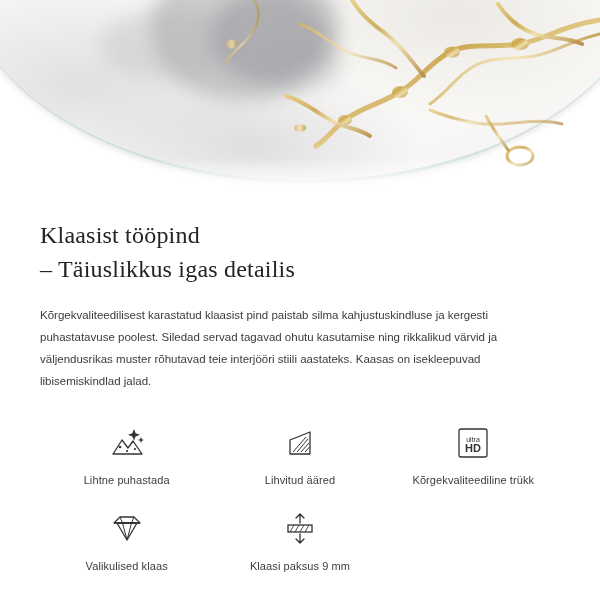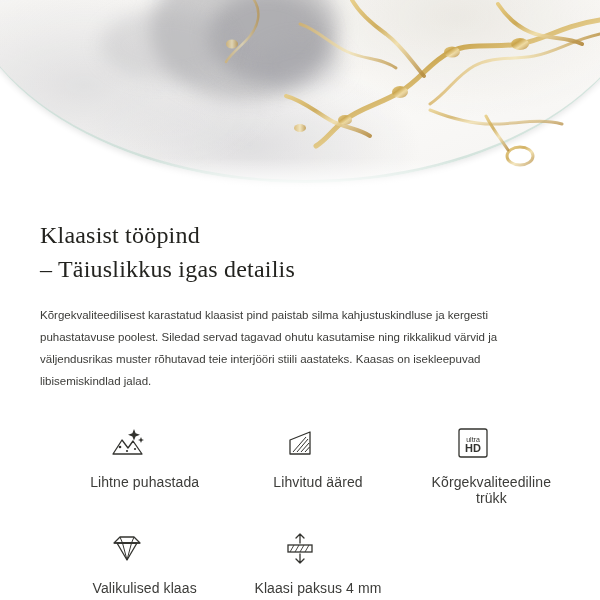--- a/index.html
+++ b/index.html
@@ -101,24 +101,23 @@
     text-align: center;
   }
   .feature .glyph {
     height: 42px;
     display: flex;
     align-items: center;
     justify-content: center;
     margin-bottom: 10px;
   }
   .feature .caption {
-    font-size: 14px;
+    font-size: 11px;
     color: #3c3c39;
     letter-spacing: 0.1px;
-    margin-left: 36px;
   }
   svg { display: block; }
 </style>
 </head>
 <body>
 
 <div class="page">
 
   <div class="hero">
     <div class="glass-top"></div>
@@ -232,18 +231,18 @@
 
       <div class="feature">
         <div class="glyph">
           <svg width="40" height="38" viewBox="0 0 40 38">
             <path d="M20 4 L20 13 M16 8 L20 4 L24 8" fill="none" stroke="#33332f" stroke-width="1.3" stroke-linecap="round" stroke-linejoin="round"></path>
             <rect x="8" y="15" width="24" height="7" fill="none" stroke="#33332f" stroke-width="1.3"></rect>
             <path d="M10 22 L14 15 M15 22 L19 15 M20 22 L24 15 M25 22 L29 15" stroke="#33332f" stroke-width="0.9"></path>
             <path d="M20 33 L20 24 M16 29 L20 33 L24 29" fill="none" stroke="#33332f" stroke-width="1.3" stroke-linecap="round" stroke-linejoin="round"></path>
           </svg>
         </div>
-        <div class="caption">Klaasi paksus 4 mm</div>
+        <div class="caption">Klaasi paksus 9 mm</div>
       </div>
 
     </div>
   </div>
 </div>
 
 </body></html>

